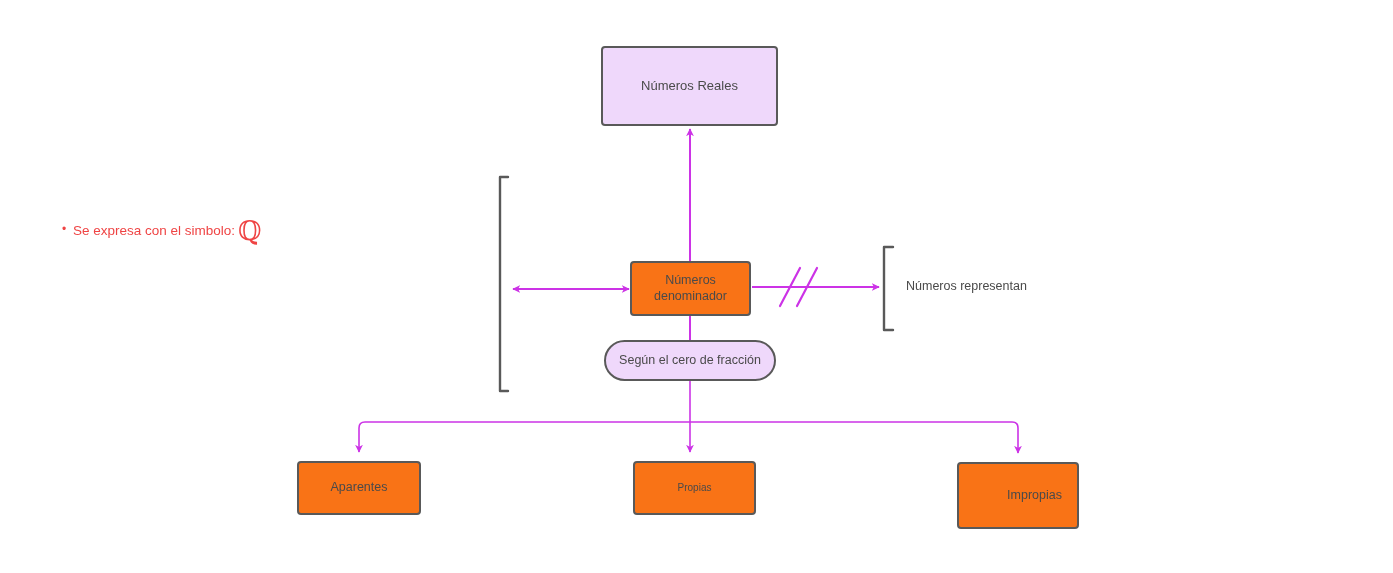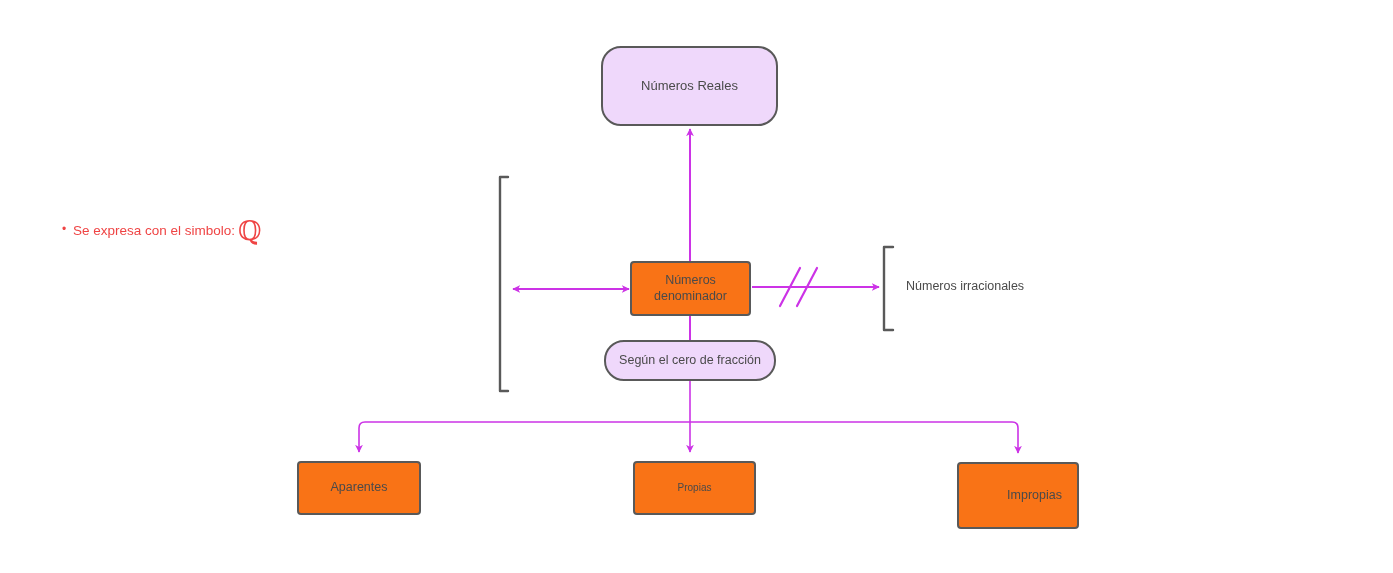--- a/index.html
+++ b/index.html
@@ -32,21 +32,21 @@
     z-index: 3;
   }
   .node-rect {
     border: 2px solid #595959;
     border-radius: 4px;
   }
   .node-round {
     border: 2px solid #595959;
     border-radius: 999px;
   }
-  .fill-lav { background: #efd8fb; border-radius: 20px; }
+  .fill-lav { background: #efd8fb; }
   .fill-pink { background: #f97316; }
 
   #node-reales {
     left: 601px; top: 46px;
     width: 177px; height: 80px;
     font-size: 13px;
   }
   #node-racionales {
     left: 630px; top: 261px;
     width: 121px; height: 55px;
@@ -174,21 +174,21 @@
 </div>
 
 <div class="node node-rect fill-pink" id="node-propias">
   <span>Propias</span>
 </div>
 
 <div class="node node-rect fill-pink" id="node-impropias">
   <span>Impropias</span>
 </div>
 
-<div class="plain-label" id="label-irracionales">Números irracionales</div>
+<div class="plain-label" id="label-irracionales">Números representan</div>
 
 <div id="bullet-block">
   <ul>
     <li>
       <span>Se expresa con el simbolo:</span><span class="qsym">ℚ</span>
     </li>
   </ul>
 </div>
 
 </body></html>

